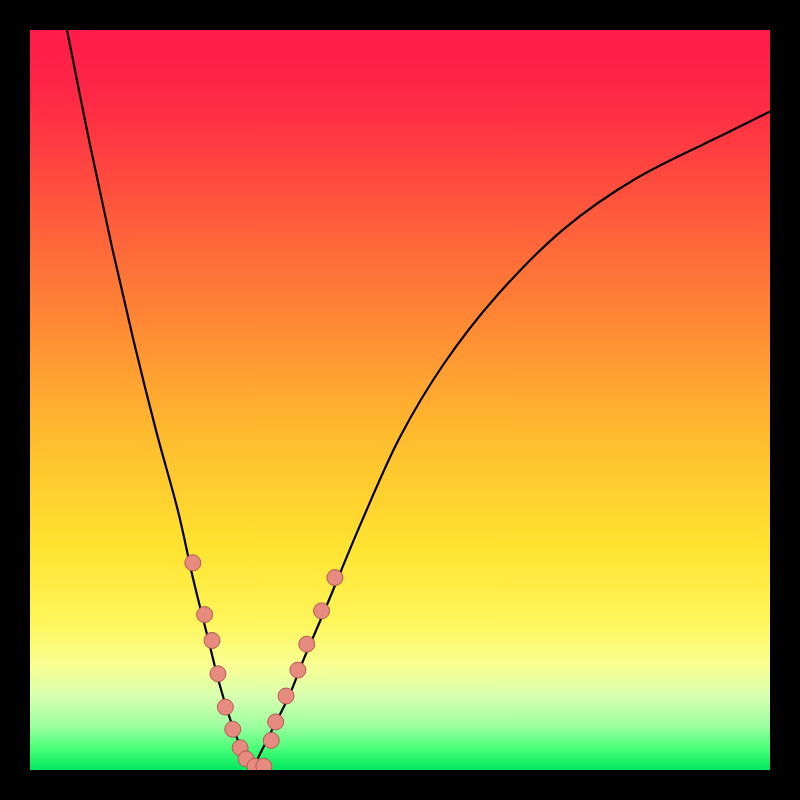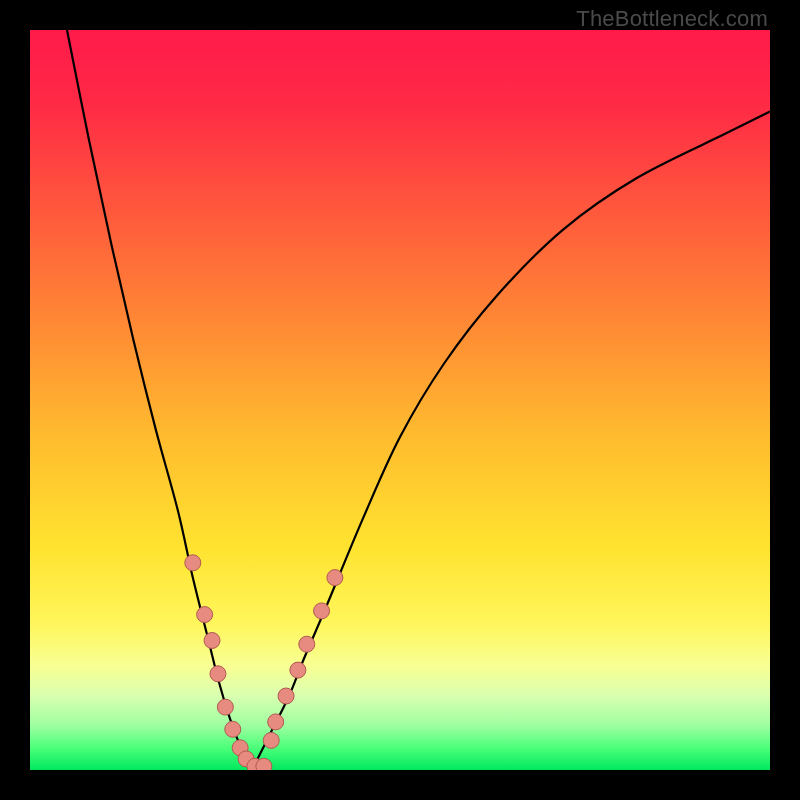--- a/index.html
+++ b/index.html
@@ -99,15 +99,14 @@
           <circle cx="256.04" cy="666" r="8" fill="#e78a80" stroke="#b05a50" stroke-width="1"></circle>
           <circle cx="267.88000000000005" cy="640.1" r="8" fill="#e78a80" stroke="#b05a50" stroke-width="1"></circle>
           <circle cx="276.76" cy="614.2" r="8" fill="#e78a80" stroke="#b05a50" stroke-width="1"></circle>
           <circle cx="291.55999999999995" cy="580.9" r="8" fill="#e78a80" stroke="#b05a50" stroke-width="1"></circle>
           <circle cx="304.88000000000005" cy="547.6" r="8" fill="#e78a80" stroke="#b05a50" stroke-width="1"></circle>
         </g>
     </svg>
 
   </div>
 
-  <div class="watermark">TheBottleneck.com</div>
 
 </div>
 
 </body></html>

